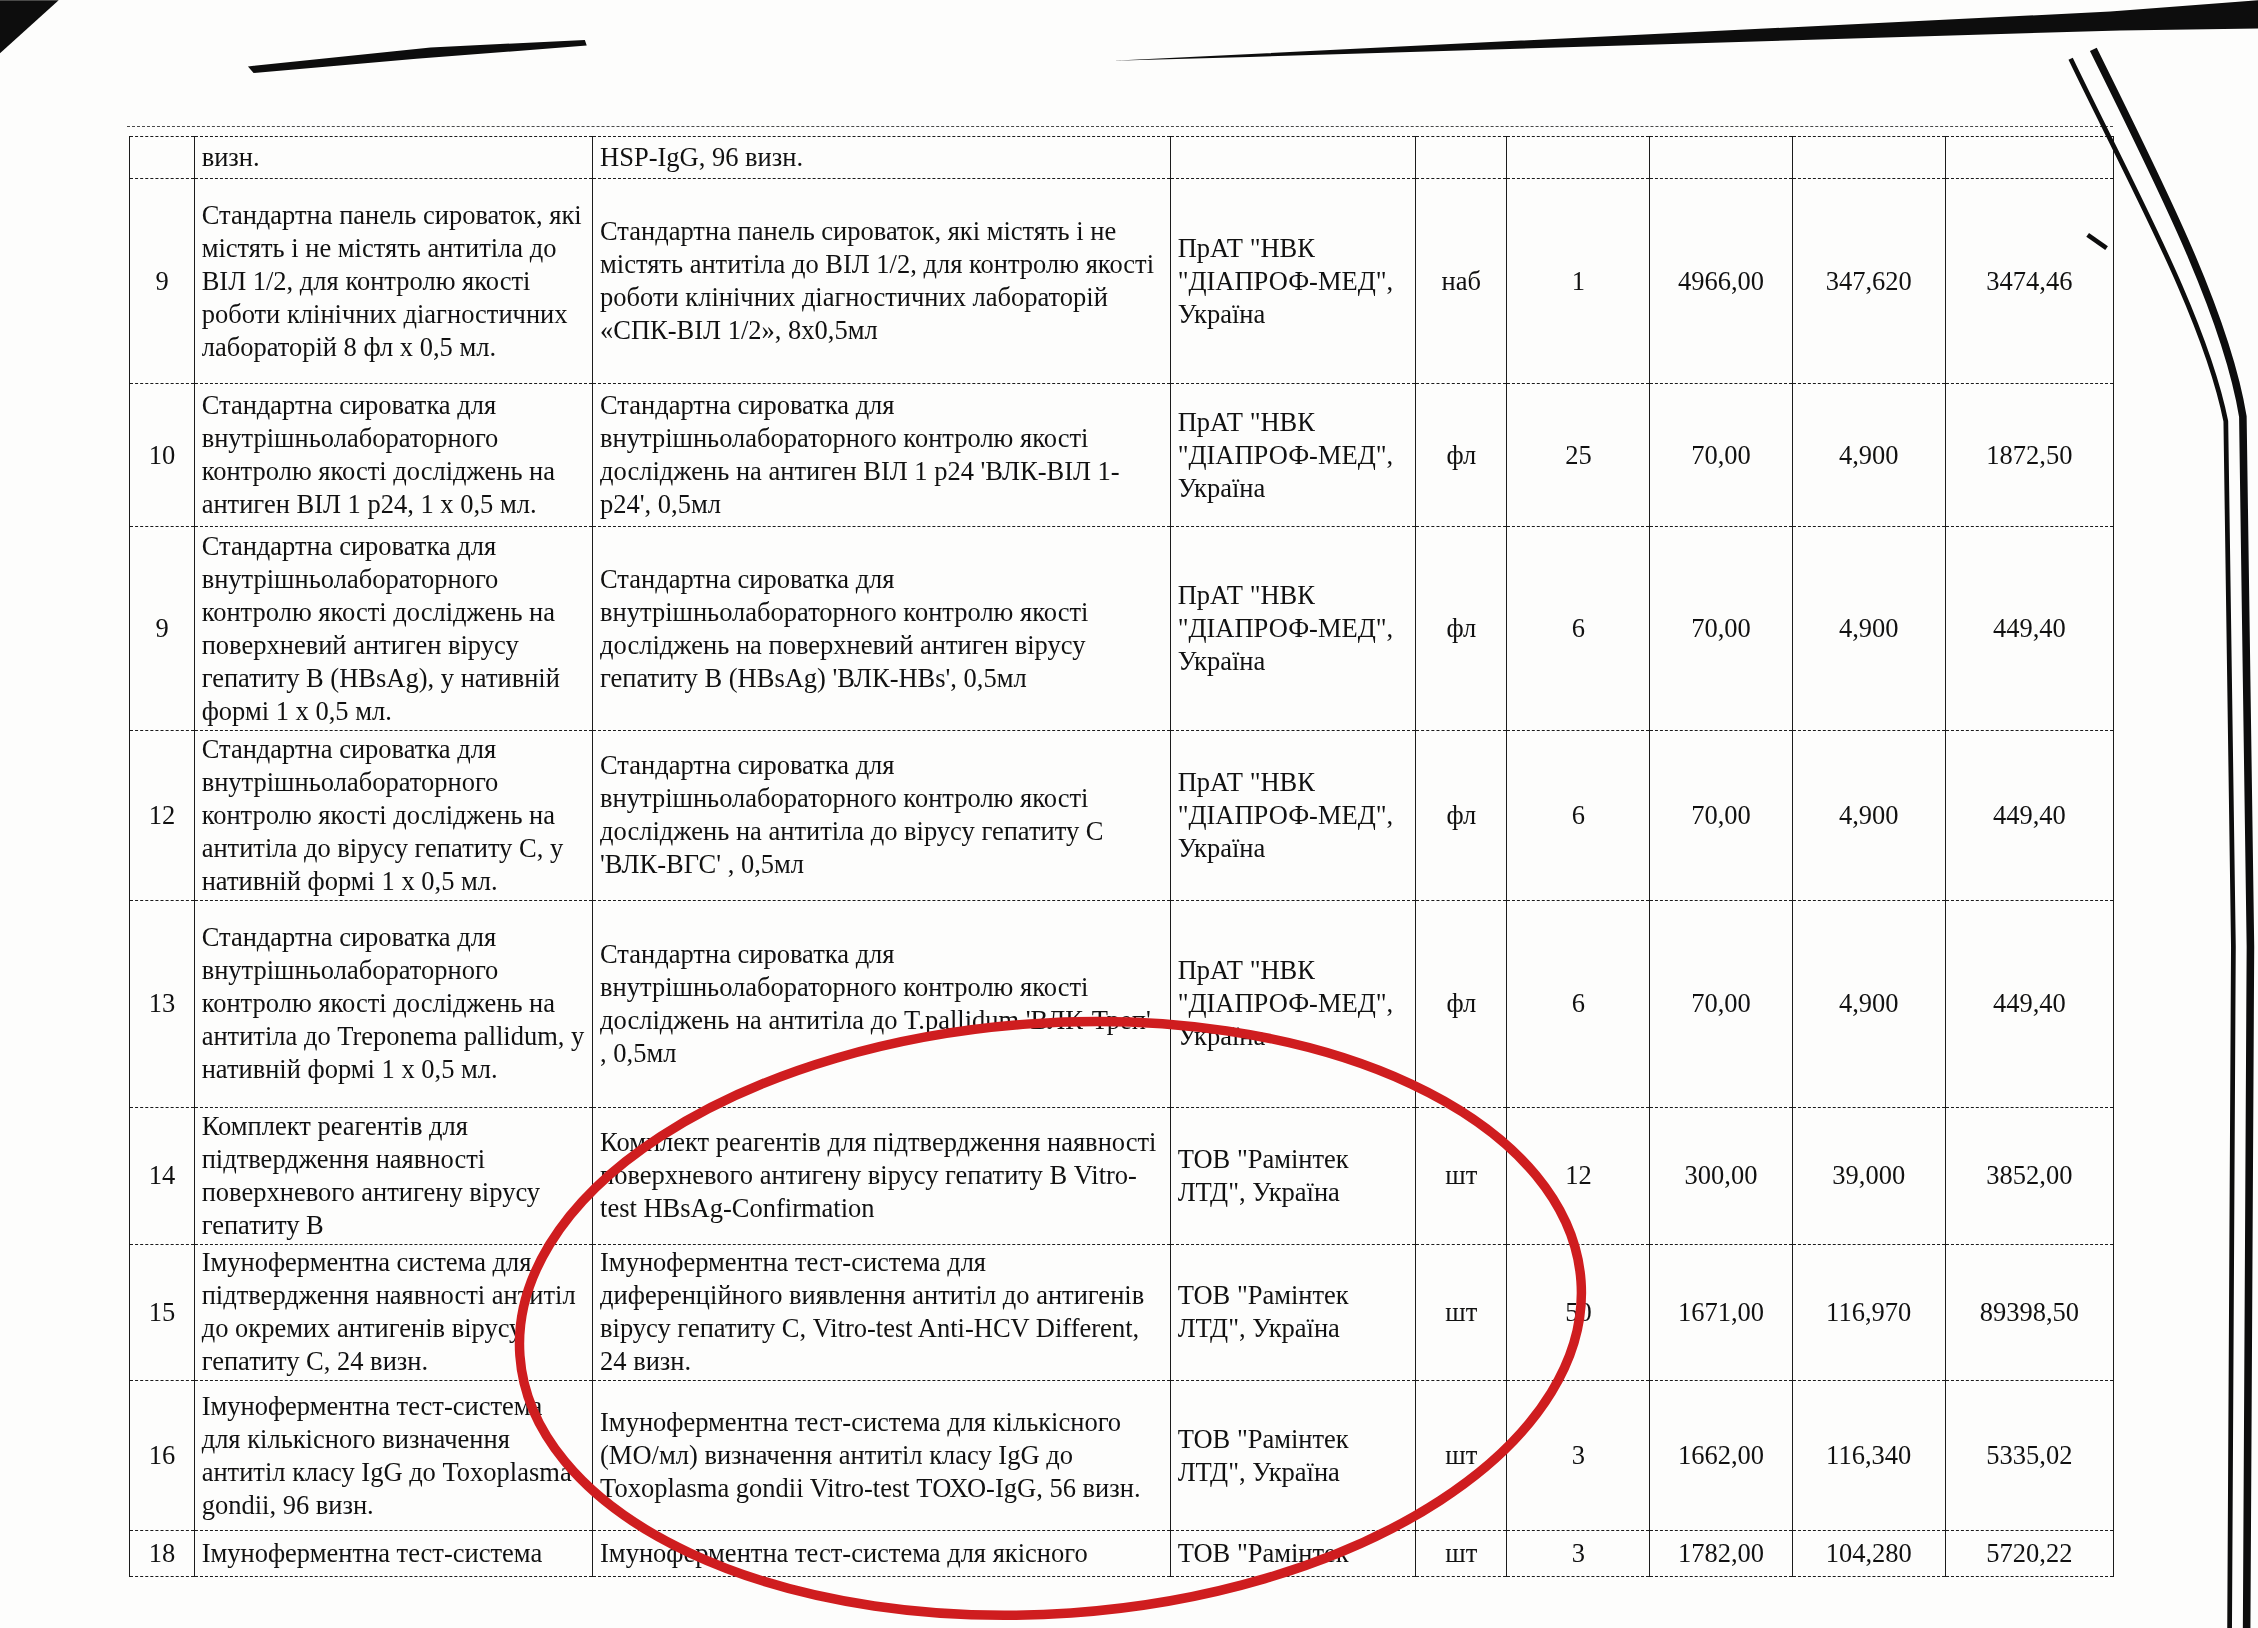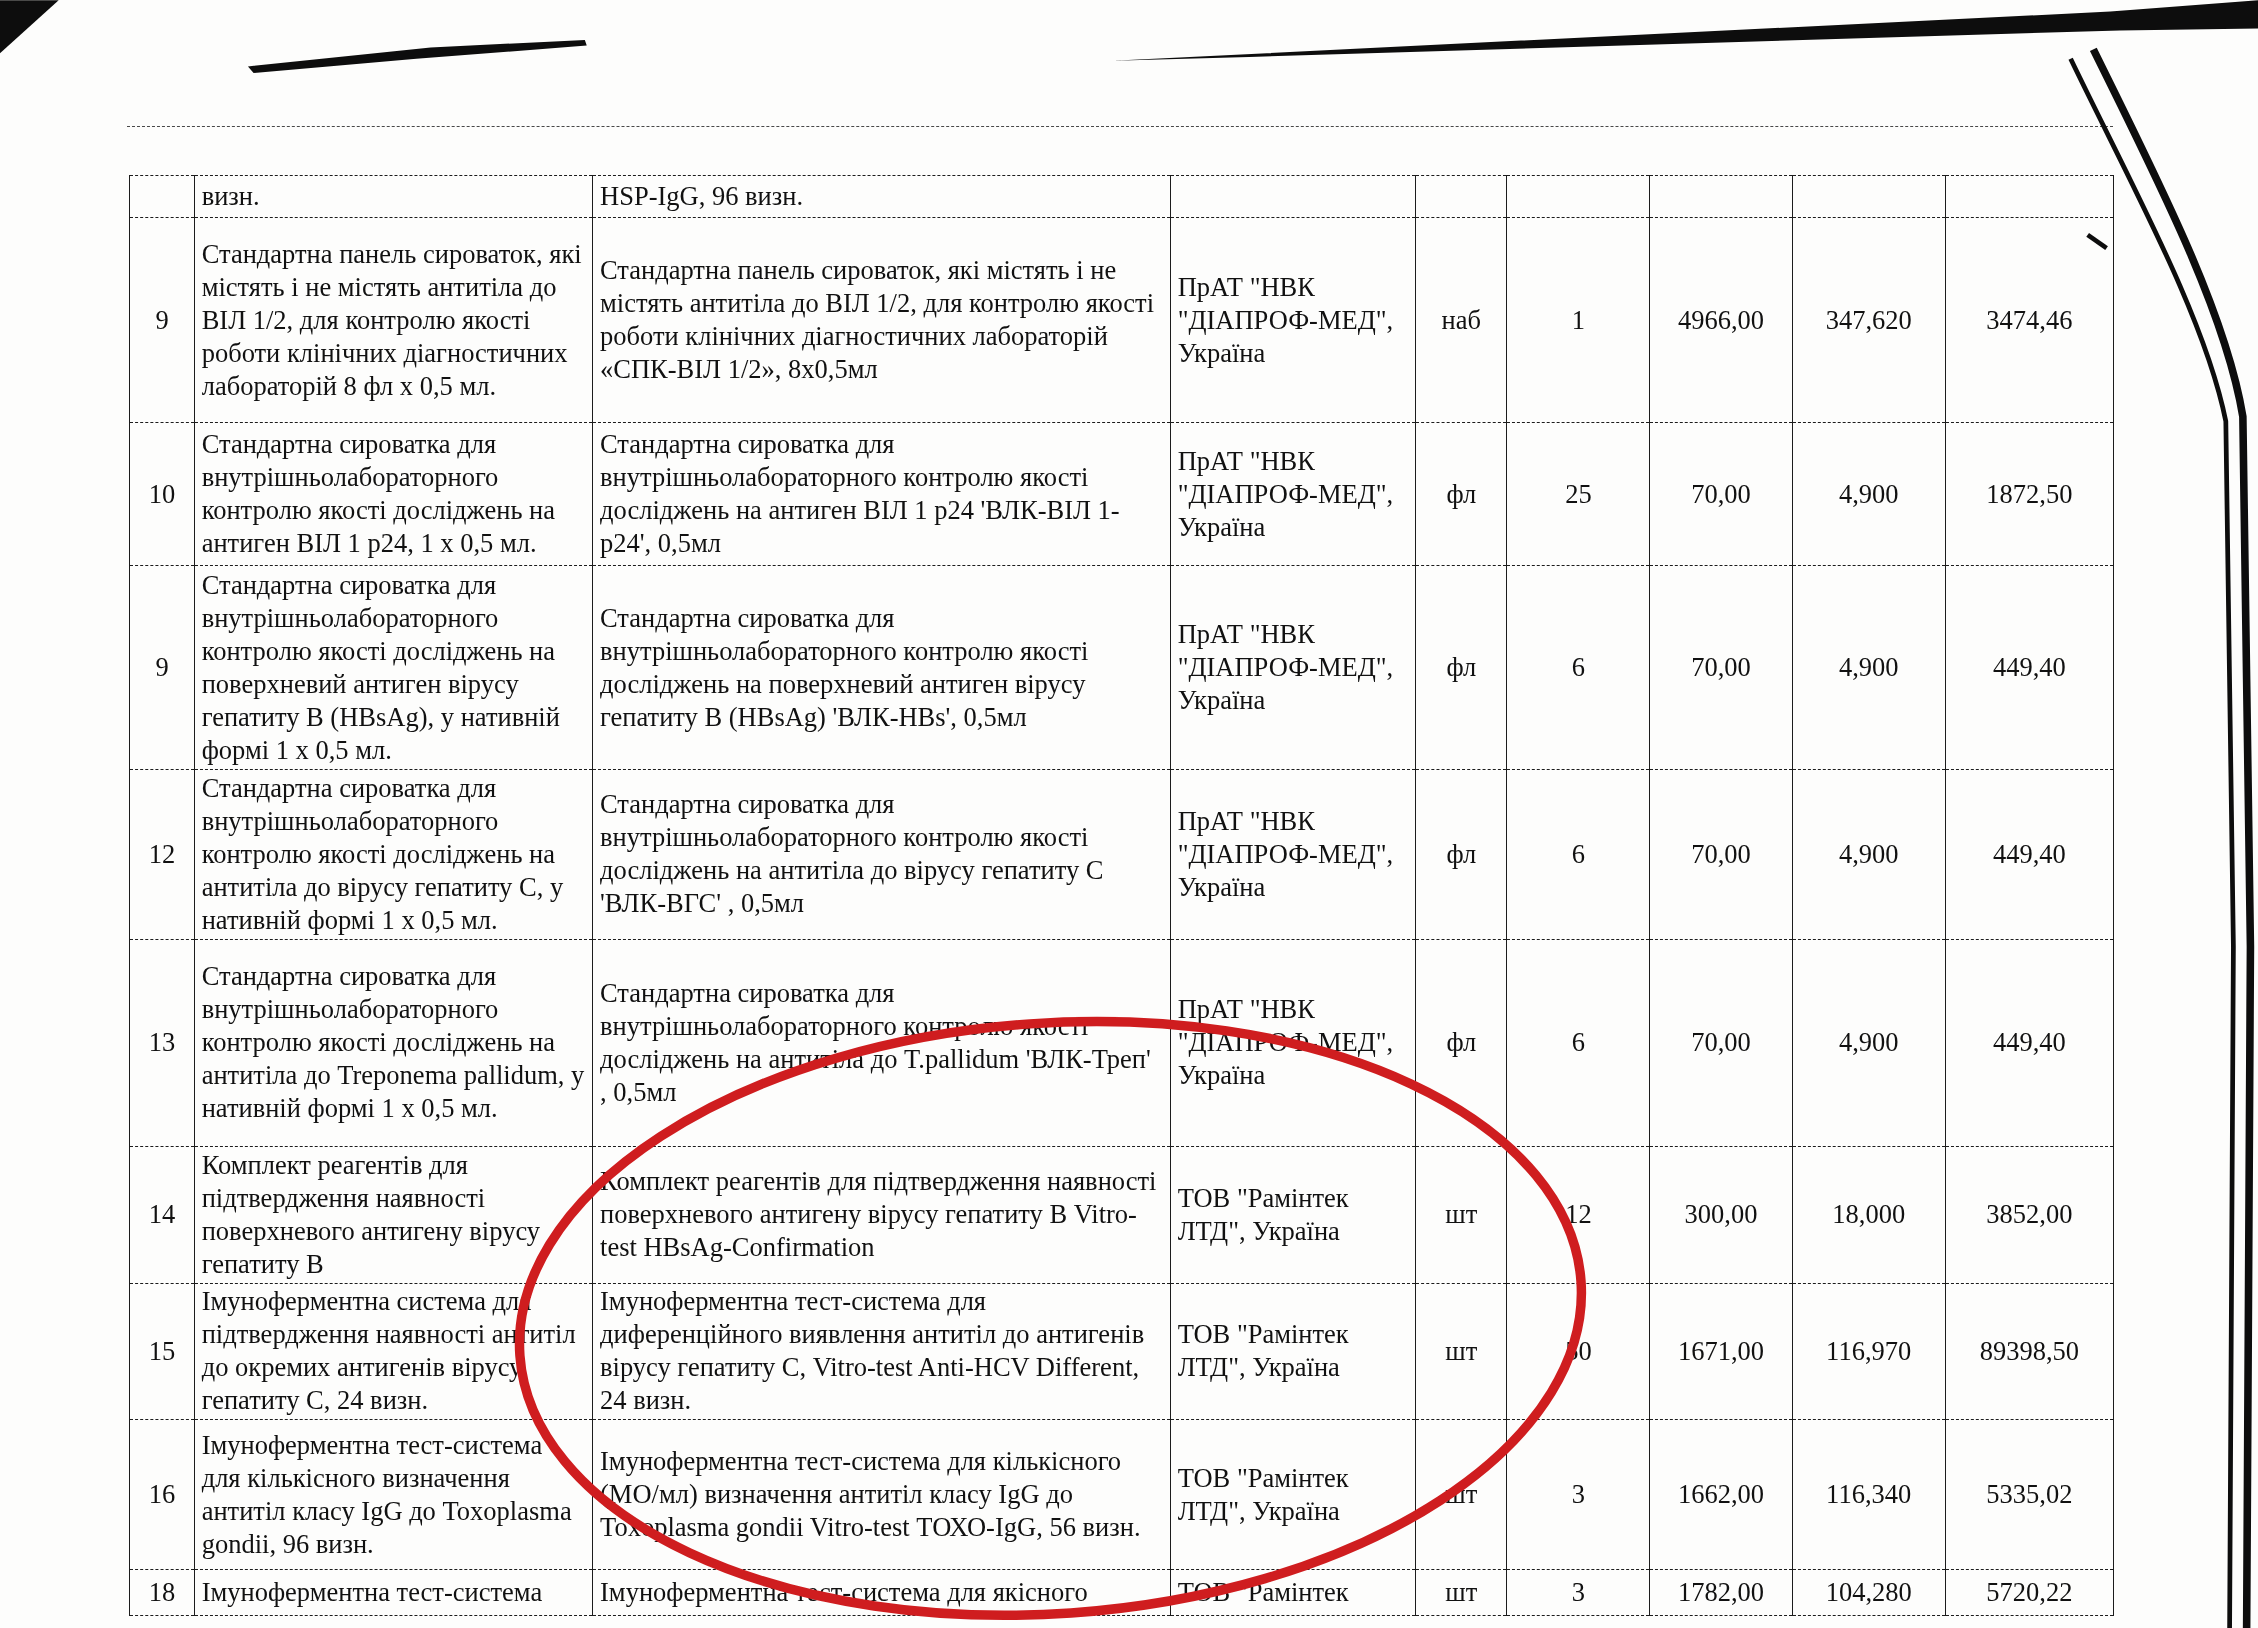--- a/index.html
+++ b/index.html
@@ -7,21 +7,21 @@
     width:2258px;height:1629px;position:relative;overflow:hidden;
     background:#fdfdfc;color:#111;
     font-family:"Liberation Serif","DejaVu Serif",serif;
   }
   .ghost-line{
     position:absolute;left:127px;top:126px;width:1986px;height:0;
     border-top:1.9px dashed #2a2a2a;opacity:.85;
   }
   .doc-table{
     position:absolute;left:129px;top:136px;
-    border-collapse:collapse;table-layout:fixed;width:1985px;margin-top:39px;
+    border-collapse:collapse;table-layout:fixed;width:1985px;
   }
   .doc-table td{
     border-left:1.9px solid #1c1c1c;
     border-right:1.9px solid #1c1c1c;
     border-top:1.9px dashed #1c1c1c;
     border-bottom:1.9px dashed #1c1c1c;
     padding:1.9px 6.6px;
     font-size:26.5px;line-height:33px;
     vertical-align:middle;
     overflow:hidden;
@@ -129,21 +129,21 @@
     <td class="c-total">449,40</td>
   </tr>
       <tr>
     <td class="c-num">14</td>
     <td class="c-name">Комплект реагентів для підтвердження наявності поверхневого антигену вірусу гепатиту В</td>
     <td class="c-offer">Комплект реагентів для підтвердження наявності поверхневого антигену вірусу гепатиту В Vitro-test HBsAg-Confirmation</td>
     <td class="c-supplier">ТОВ "Рамінтек ЛТД", Україна</td>
     <td class="c-unit">шт</td>
     <td class="c-qty">12</td>
     <td class="c-price">300,00</td>
-    <td class="c-vat">18,000</td>
+    <td class="c-vat">39,000</td>
     <td class="c-total">3852,00</td>
   </tr>
       <tr>
     <td class="c-num">15</td>
     <td class="c-name">Імуноферментна система для підтвердження наявності антитіл до окремих антигенів вірусу гепатиту С, 24  визн.</td>
     <td class="c-offer">Імуноферментна тест-система для диференційного виявлення антитіл до антигенів вірусу гепатиту С, Vitro-test Anti-HCV Different, 24 визн.</td>
     <td class="c-supplier">ТОВ "Рамінтек ЛТД", Україна</td>
     <td class="c-unit">шт</td>
     <td class="c-qty">50</td>
     <td class="c-price">1671,00</td>

